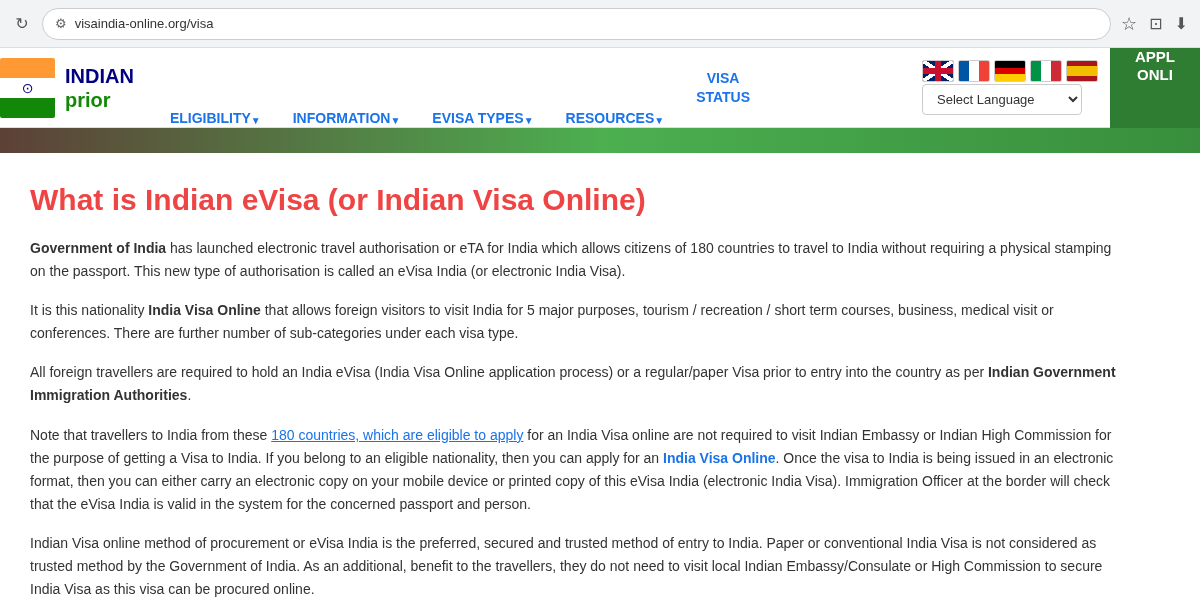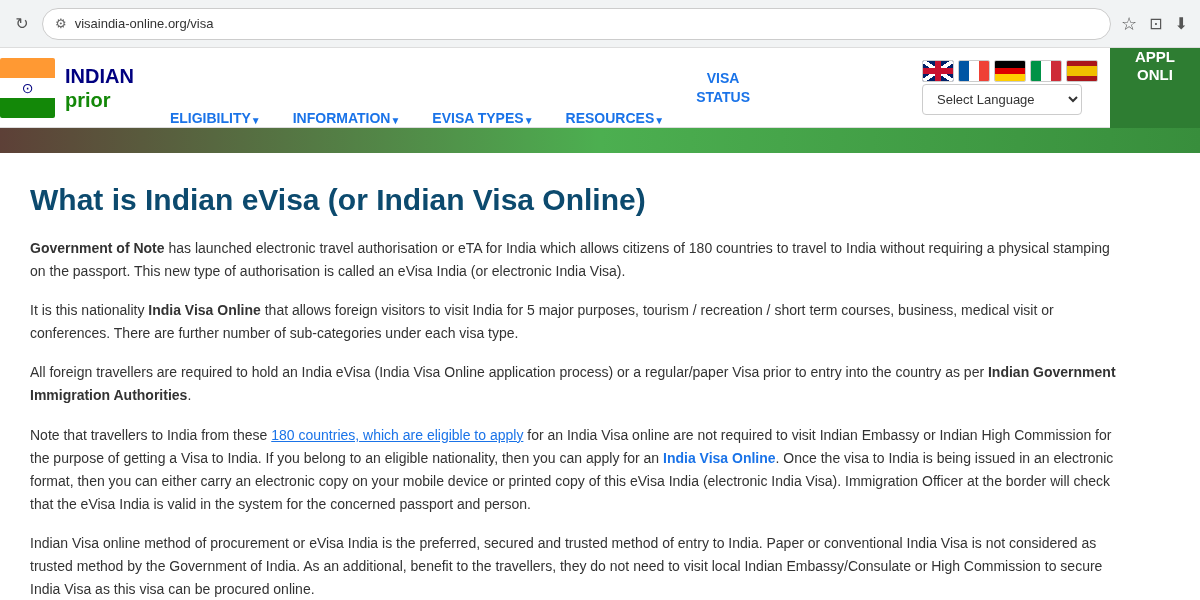--- a/index.html
+++ b/index.html
@@ -169,21 +169,21 @@
     }
 
     
     .main-content {
       padding: 30px 30px 20px 30px;
       max-width: 1150px;
     }
     .page-title {
       font-size: 30px;
       font-weight: bold;
-      color: #0c4a6e;
+      color: #ef4444;
       margin-bottom: 20px;
     }
     .content-para {
       margin-bottom: 16px;
       line-height: 1.65;
       color: #333;
       font-size: 14px;
     }
     .bold-text { font-weight: bold; }
     .blue-link { color: #1a73e8; text-decoration: underline; cursor: pointer; }
@@ -290,21 +290,21 @@
   </div>
 </div>
 
 <div class="hero-banner"></div>
 
 <div class="main-content">
 
   <h1 class="page-title">What is Indian eVisa (or Indian Visa Online)</h1>
 
   <p class="content-para">
-    <span class="bold-text">Government of Note</span><span> has launched electronic travel authorisation or eTA for India which allows citizens of 180 countries to travel to India without requiring a physical stamping on the passport. This new type of authorisation is called an eVisa India (or electronic India Visa).</span>
+    <span class="bold-text">Government of India</span><span> has launched electronic travel authorisation or eTA for India which allows citizens of 180 countries to travel to India without requiring a physical stamping on the passport. This new type of authorisation is called an eVisa India (or electronic India Visa).</span>
   </p>
 
   <p class="content-para">
     <span>It is this nationality </span><span class="bold-text">India Visa Online</span><span> that allows foreign visitors to visit India for 5 major purposes, tourism / recreation / short term courses, business, medical visit or conferences. There are further number of sub-categories under each visa type.</span>
   </p>
 
   <p class="content-para">
     <span>All foreign travellers are required to hold an India eVisa (India Visa Online application process) or a regular/paper Visa prior to entry into the country as per </span><span class="bold-text">Indian Government Immigration Authorities</span><span>.</span>
   </p>
 

